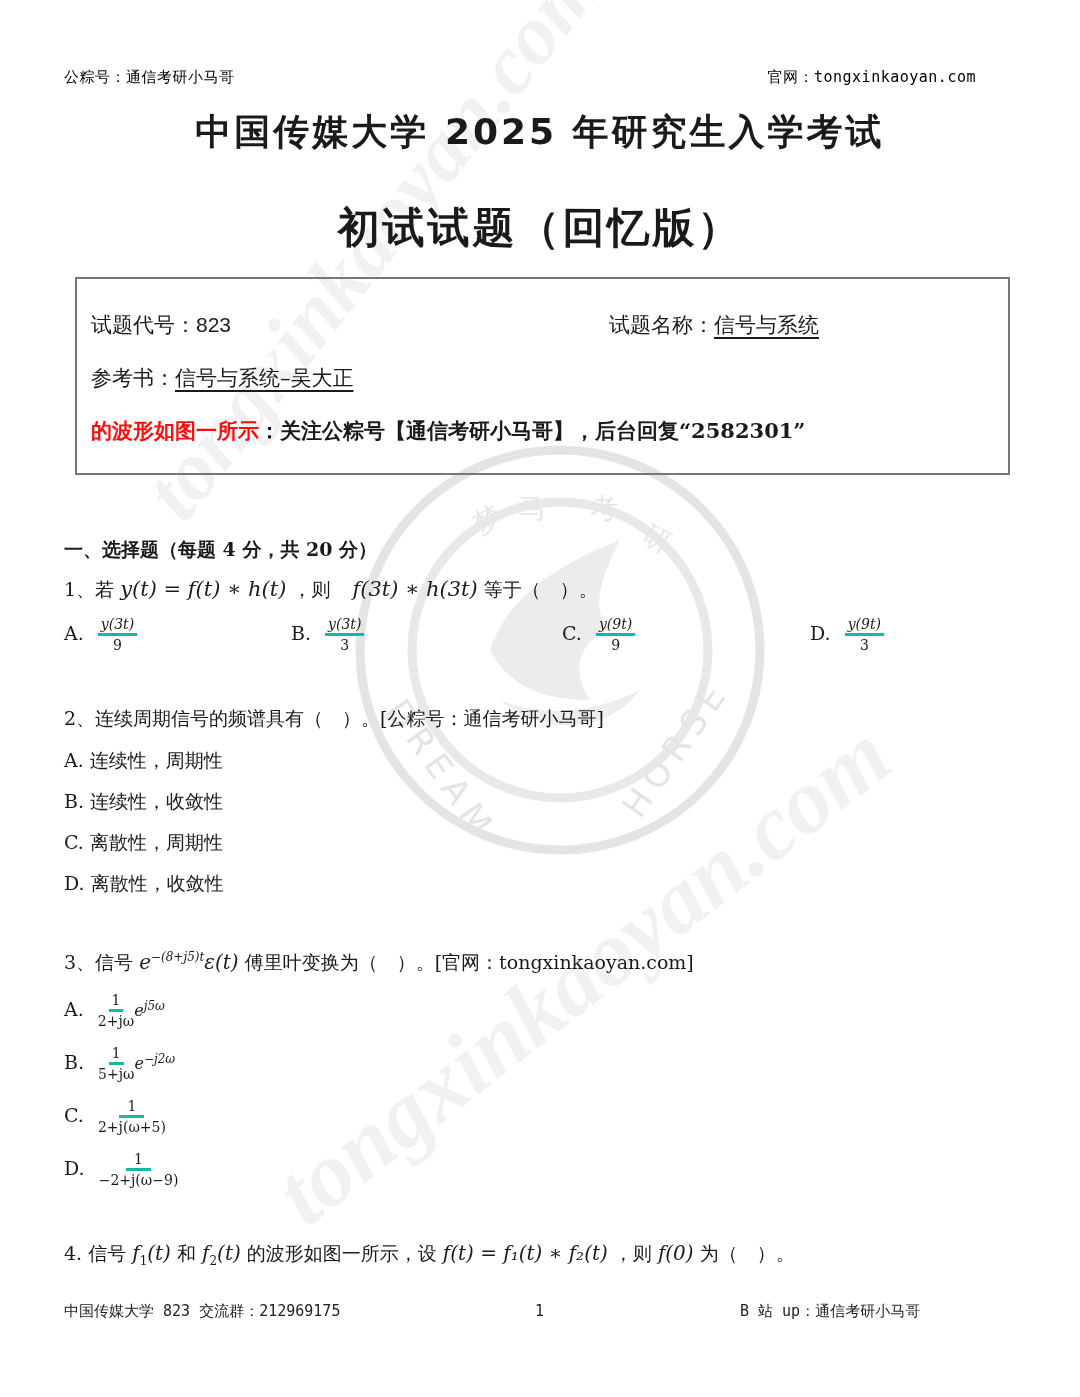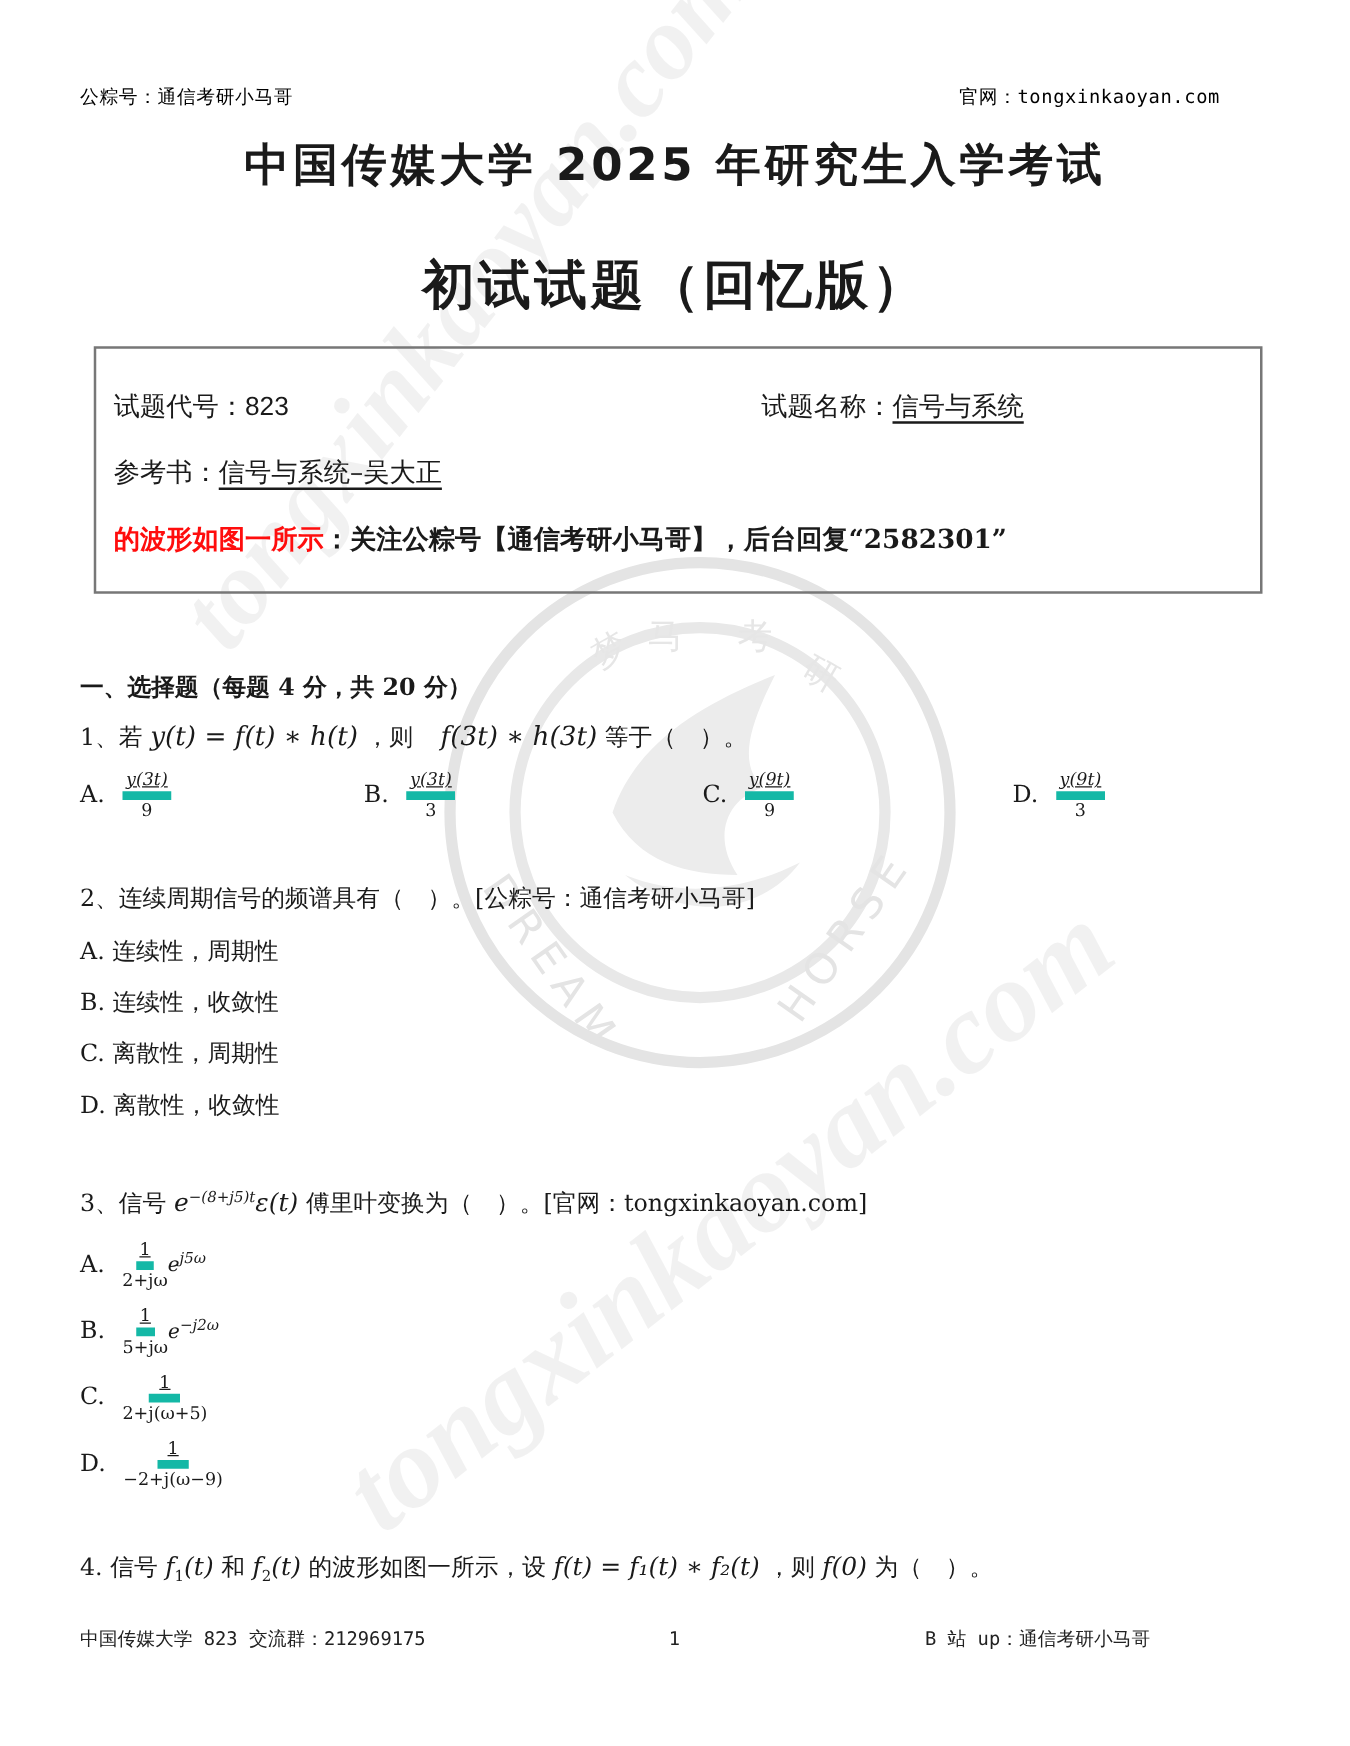--- a/index.html
+++ b/index.html
@@ -14,21 +14,21 @@
     .title2 { top: 200px; left: 0; width: 1080px; text-align: center; font-size: 42px; font-weight: bold; letter-spacing: 3px; font-family: "DejaVu Sans", sans-serif; }
     .infobox { left: 75px; top: 277px; width: 935px; height: 198px; border: 2px solid #777; box-sizing: border-box; text-align: center; }
     .info { font-size: 21px; }
     .u { text-decoration: underline; text-underline-offset: 5px; text-decoration-thickness: 2px; }
     .red { color: #ff0d0d; font-weight: bold; }
     .bold { font-weight: bold; }
     .q { font-size: 19px; left: 64px; }
     .opt { font-size: 19px; }
     .math { font-family: "DejaVu Serif", "Liberation Serif", serif; font-style: italic; }
     .frac { display: inline-flex; flex-direction: column; align-items: center; vertical-align: middle; font-size: 14px; margin-left: 8px; }
-    .frac .num { border-bottom: 7px solid #14b8a6; padding: 0 3px 1px; font-style: italic; text-decoration: underline; }
+    .frac .num { border-bottom: 3px solid #14b8a6; padding: 0 3px 1px; font-style: italic; }
     .frac .den { padding-top: 1px; }
     sup { font-size: 12px; }
     sub { font-size: 12px; }
     .ftr { top: 1302px; font-size: 15px; color: #222; font-family: "DejaVu Sans Mono", "Liberation Mono", monospace; }
     .wm-text { position: absolute; font-family: "Liberation Serif", serif; font-style: italic; font-weight: bold; color: rgba(0,0,0,0.055); font-size: 84px; transform-origin: left bottom; white-space: nowrap; pointer-events: none; }
     .wm-logo { position: absolute; left: 340px; top: 440px; width: 440px; height: 420px; pointer-events: none; }
   </style>
 </head>
 <body>
 

